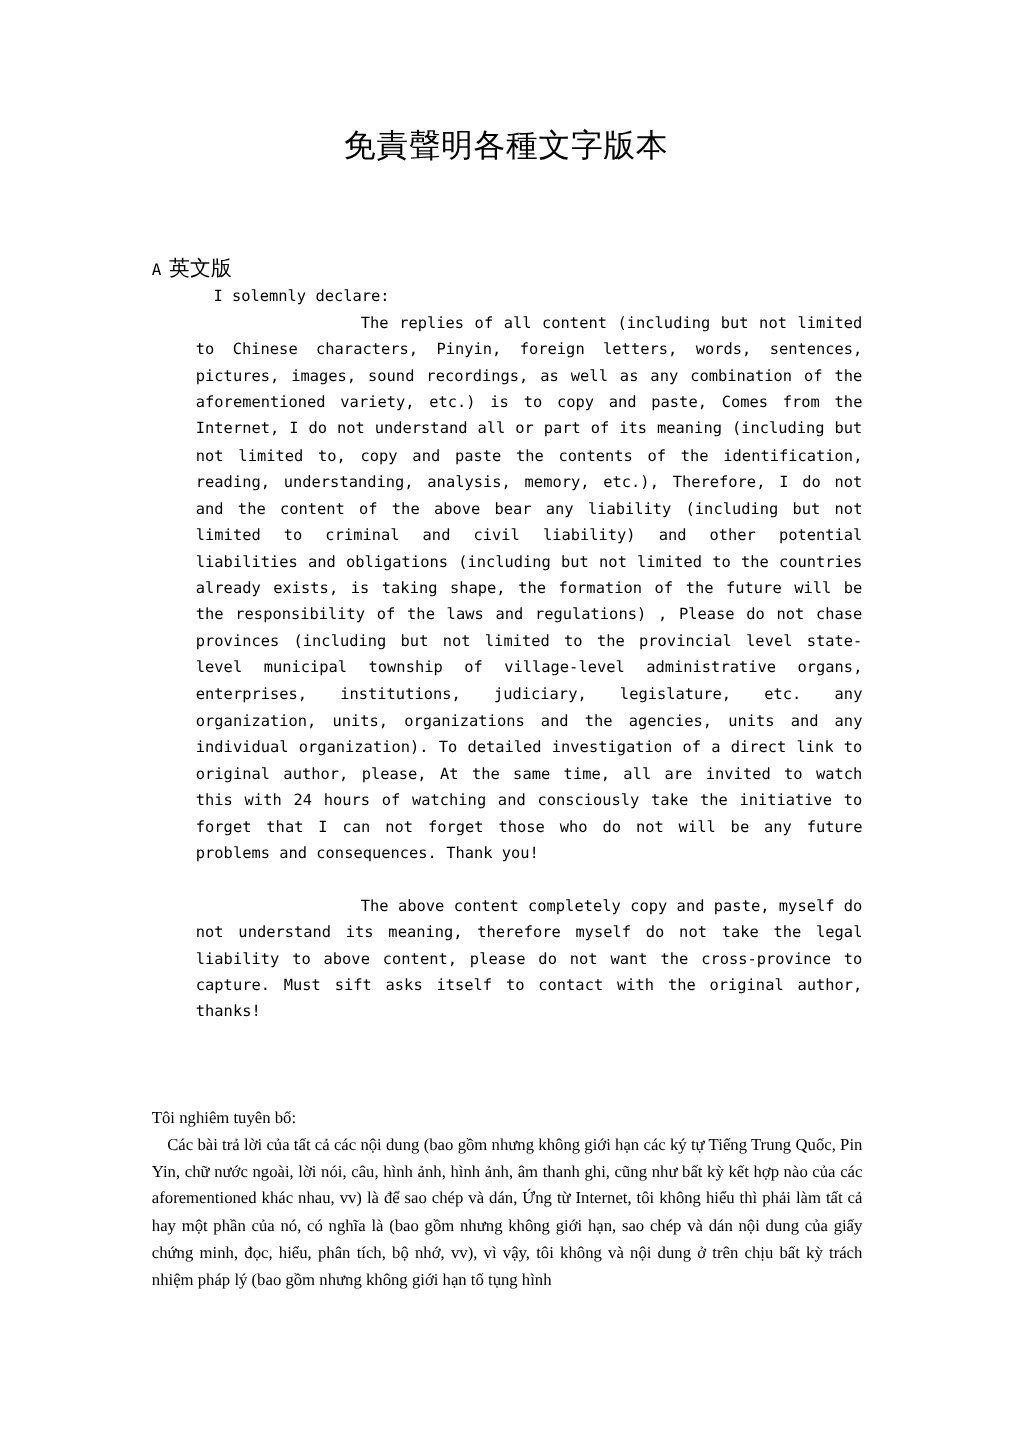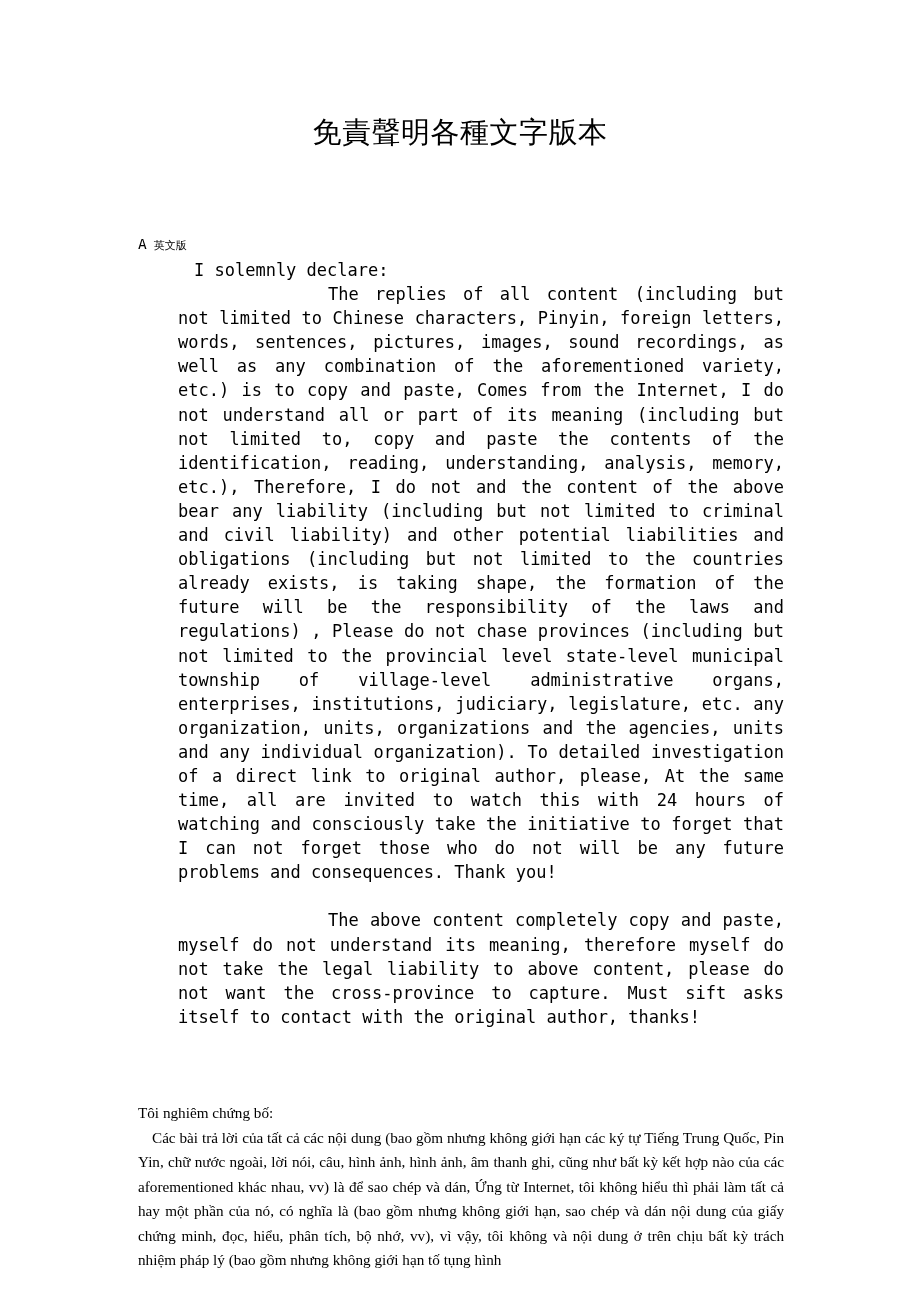--- a/index.html
+++ b/index.html
@@ -56,28 +56,28 @@
     font-size: 14.5px;
     line-height: 24px;
     color: #000000;
     white-space: nowrap;
   }
   .section-head .sec-letter {
     font-family: "DejaVu Sans Mono", "Liberation Mono", monospace;
   }
   .section-head .sec-cjk {
     font-family: "DejaVu Serif", "Liberation Serif", serif;
-    font-size: 11px;
+    font-size: 19px;
     margin-left: 7px;
   }
 
   
   .en-block {
     font-family: "DejaVu Sans Mono", "Liberation Mono", monospace;
-    font-size: 17px;
+    font-size: 14px;
     line-height: 24.1px;
     text-align: justify;
     text-justify: inter-word;
     color: #000000;
     word-spacing: 0px;
     letter-spacing: 0px;
   }
   .en-block.indent-declare {
     text-indent: 56px;
     text-align: left;
@@ -121,18 +121,18 @@
 
     <div class="spacer-md"></div>
 
     <div class="en-block indent-para">The above content completely copy and paste, myself do not understand its meaning, therefore myself do not take the legal liability to above content, please do not want the cross-province to capture. Must sift asks itself to contact with the original author, thanks!</div>
 
     <div class="spacer-xl"></div>
 
 
     <div class="spacer-md"></div>
 
-    <div class="vi-block">Tôi nghiêm chứng bố:</div>
+    <div class="vi-block">Tôi nghiêm tuyên bố:</div>
 
     <div class="vi-block indent-first">Các bài trả lời của tất cả các nội dung (bao gồm nhưng không giới hạn các ký tự Tiếng Trung Quốc, Pin Yin, chữ nước ngoài, lời nói, câu, hình ảnh, hình ảnh, âm thanh ghi, cũng như bất kỳ kết hợp nào của các aforementioned khác nhau, vv) là để sao chép và dán, Ứng từ Internet, tôi không hiểu thì phải làm tất cả hay một phần của nó, có nghĩa là (bao gồm nhưng không giới hạn, sao chép và dán nội dung của giấy chứng minh, đọc, hiểu, phân tích, bộ nhớ, vv), vì vậy, tôi không và nội dung ở trên chịu bất kỳ trách nhiệm pháp lý (bao gồm nhưng không giới hạn tố tụng hình</div>
 
   </div>
 </div>
 
 </body></html>

